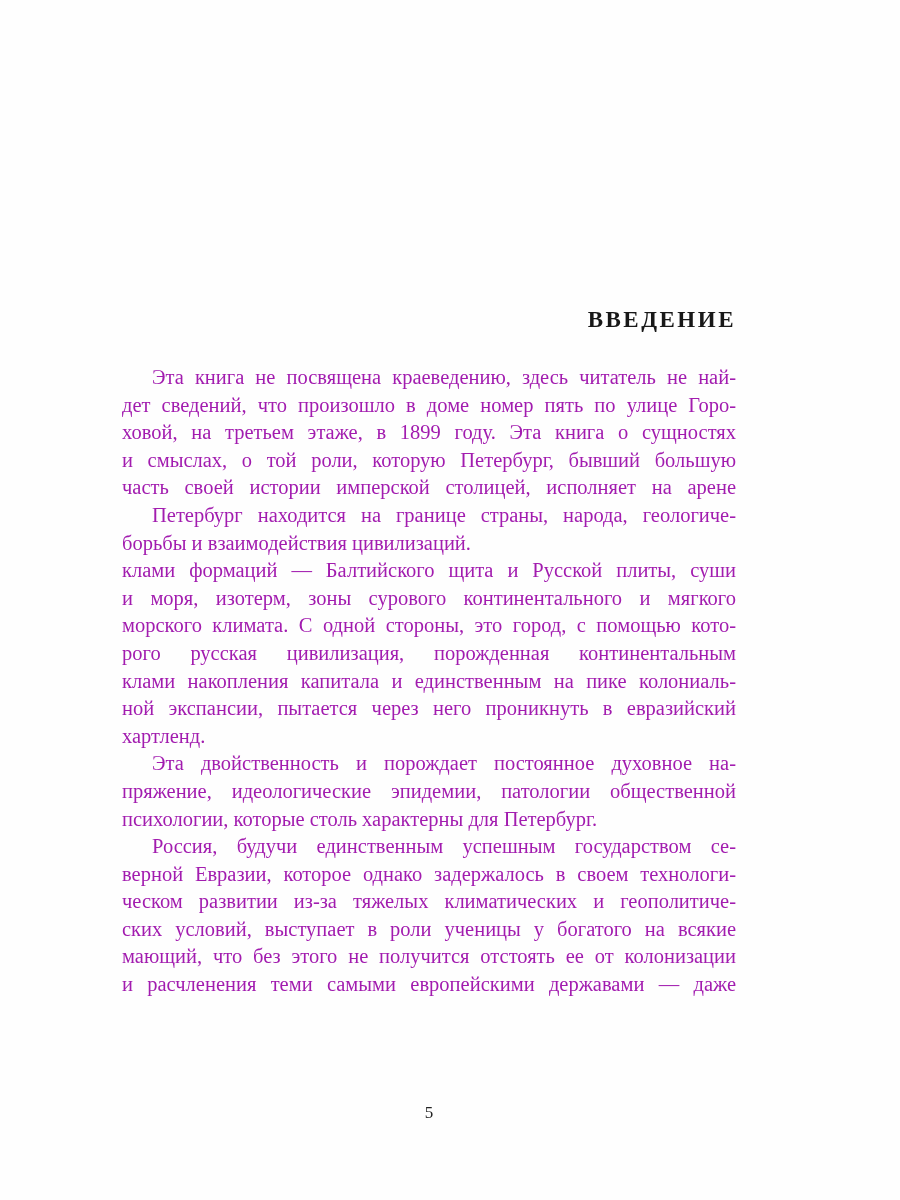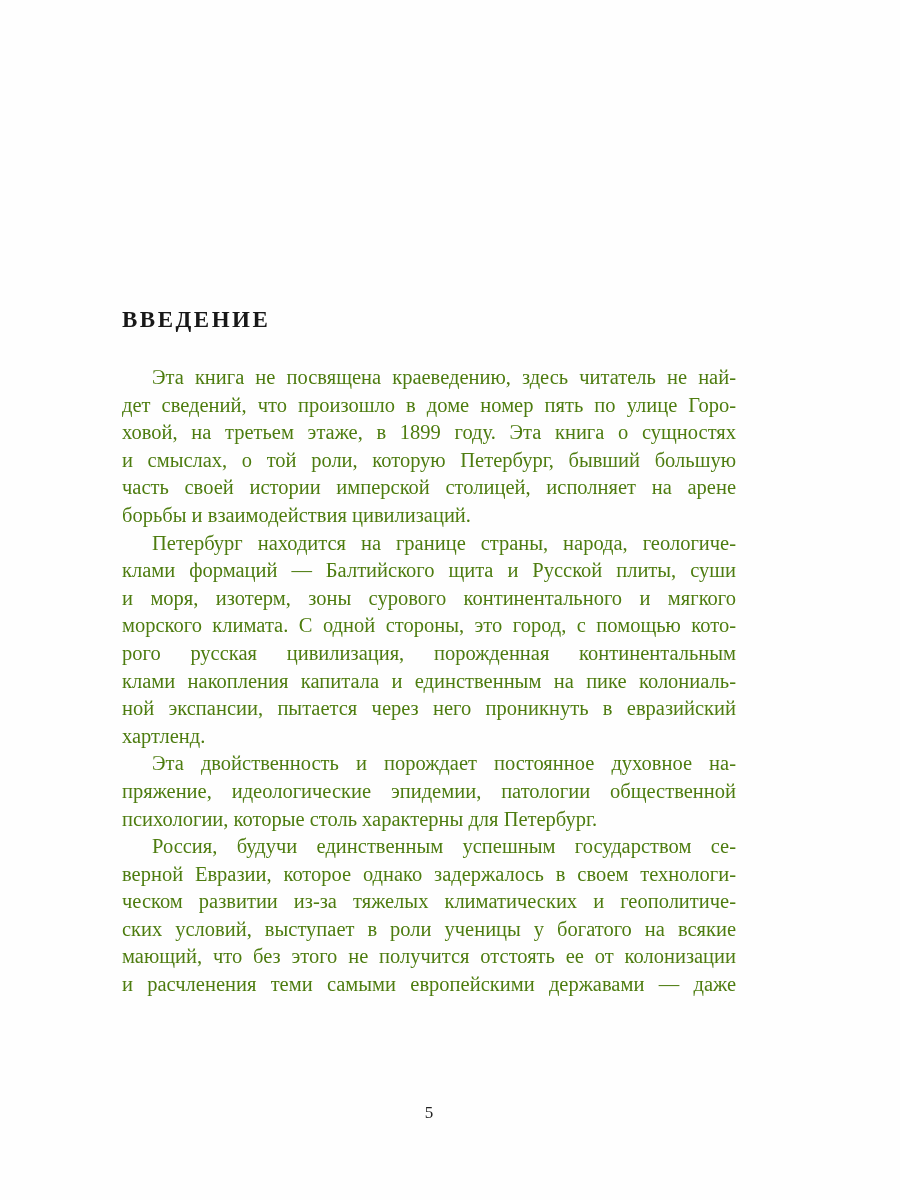--- a/index.html
+++ b/index.html
@@ -18,34 +18,34 @@
     width: 900px;
     height: 1200px;
     background: #fefefe;
     color: #1c1c1c;
   }
   .chapter-heading {
     position: absolute;
     top: 307px;
     left: 122px;
     width: 614px;
-    text-align: left;
+    text-align: right;
     font-size: 23px;
     font-weight: bold;
     letter-spacing: 2.5px;
     color: #181818;
   }
   .text-block {
     position: absolute;
     top: 364px;
     left: 122px;
     width: 614px;
     font-size: 20.5px;
     line-height: 27.6px;
-    color: #4d7c0f;
+    color: #a21caf;
   }
   .line {
     text-align: justify;
     text-align-last: justify;
     white-space: nowrap;
     height: 27.6px;
   }
   .line.end {
     text-align-last: left;
   }
@@ -69,23 +69,23 @@
 
   <div class="chapter-heading">ВВЕДЕНИЕ</div>
 
   <div class="text-block">
 
     <div class="line first">Эта книга не посвящена краеведению, здесь читатель не най-</div>
     <div class="line">дет сведений, что произошло в доме номер пять по улице Горо-</div>
     <div class="line">ховой, на третьем этаже, в 1899 году. Эта книга о сущностях</div>
     <div class="line">и смыслах, о той роли, которую Петербург, бывший большую</div>
     <div class="line">часть своей истории имперской столицей, исполняет на арене</div>
+    <div class="line first">Петербург находится на границе страны, народа, геологиче-</div>
+
     <div class="line end">борьбы и взаимодействия цивилизаций.</div>
-
-    <div class="line first">Петербург находится на границе страны, народа, геологиче-</div>
     <div class="line">клами формаций — Балтийского щита и Русской плиты, суши</div>
     <div class="line">и моря, изотерм, зоны сурового континентального и мягкого</div>
     <div class="line">морского климата. С одной стороны, это город, с помощью кото-</div>
     <div class="line">рого русская цивилизация, порожденная континентальным</div>
     <div class="line">клами накопления капитала и единственным на пике колониаль-</div>
     <div class="line">ной экспансии, пытается через него проникнуть в евразийский</div>
     <div class="line end">хартленд.</div>
 
     <div class="line first">Эта двойственность и порождает постоянное духовное на-</div>
     <div class="line">пряжение, идеологические эпидемии, патологии общественной</div>

